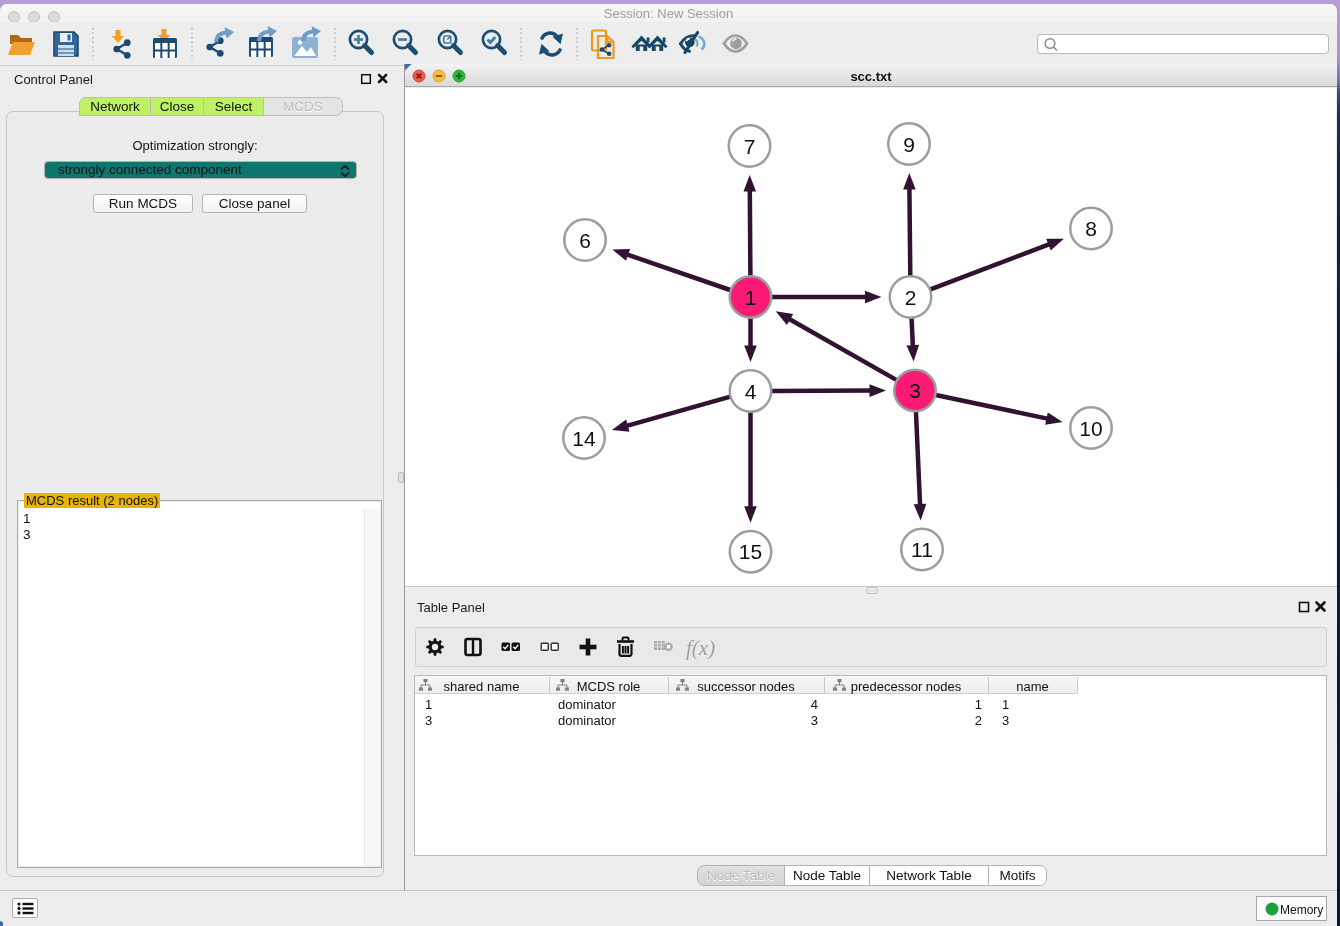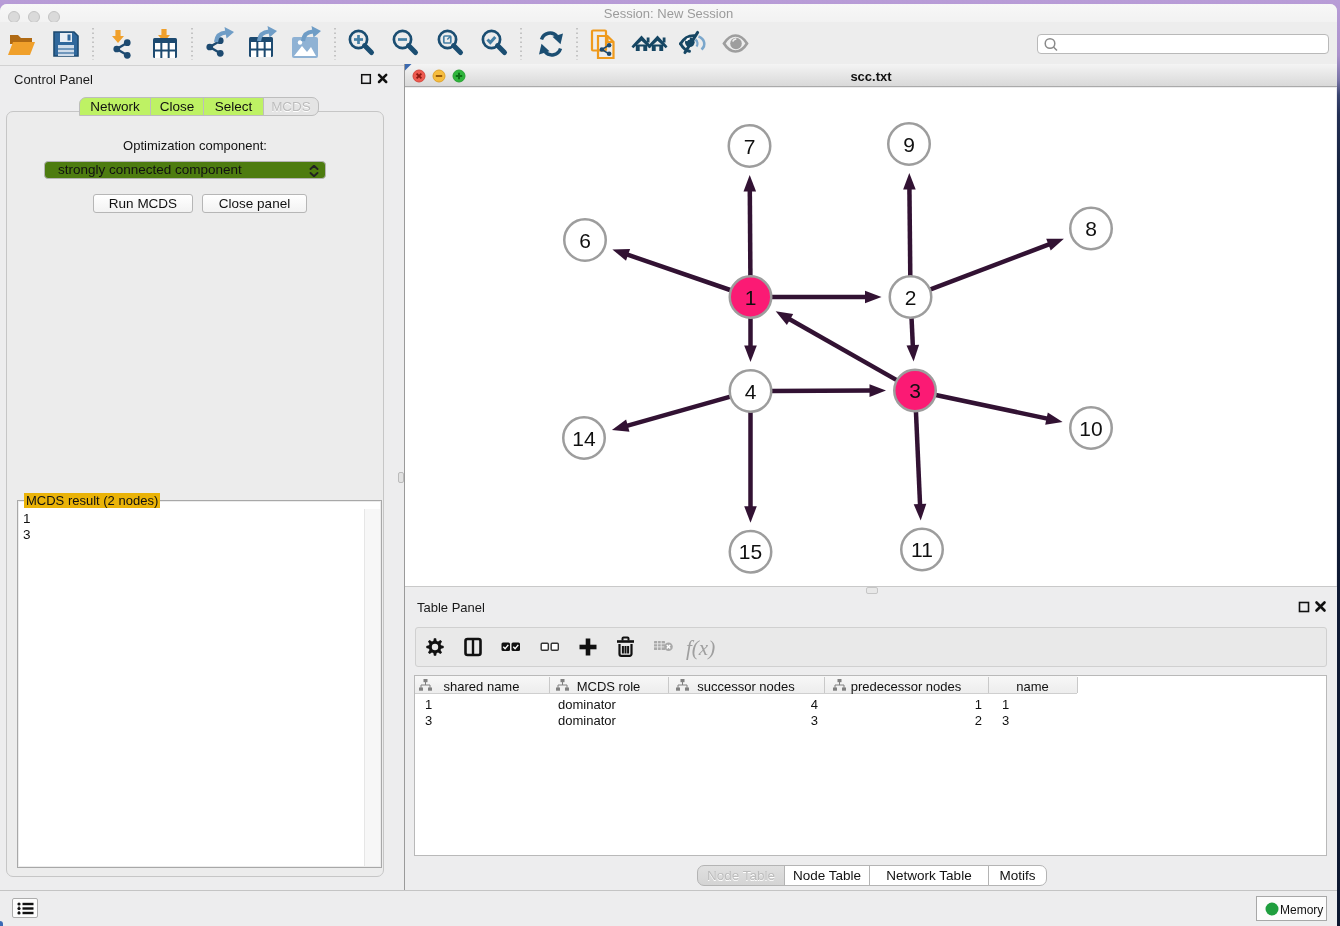--- a/index.html
+++ b/index.html
@@ -19,21 +19,21 @@
 .tl { position:absolute; width:12px; height:12px; border-radius:50%; background:#dadada; border:1px solid #c3c3c3; top:7px;}
 #wtitle { position:absolute; top:6px; left:0; width:1337px; text-align:center; font-size:13px; color:#9b9b9b;}
 
 #toolbar { position:absolute; left:0; top:22px; width:1337px; height:44px; background:#ededed; border-bottom:1px solid #d2d2d2;}
 #searchbox { position:absolute; left:1037px; top:34px; width:292px; height:20px; background:#fff; border:1px solid #b9b9b9; border-radius:4px; }
 
 #cp-title { position:absolute; left:14px; top:72px; font-size:13px; color:#1a1a1a; }
 .tab { position:absolute; top:97px; height:19px; background:#bef264; border:1px solid #bdbdbd; font-size:13.5px; color:#111; text-align:center; line-height:17px; z-index:3; }
 #subpanel { position:absolute; left:6px; top:111px; width:378px; height:766px; background:#ececec; border:1px solid #c6c6c6; border-radius:7px; }
 #optlabel { position:absolute; left:6px; top:138px; width:378px; text-align:center; font-size:13px; color:#111; }
-#dropdown { position:absolute; left:44px; top:161px; width:282px; height:18px; background:#4d7c0f; border:1px solid #b4b4b4; border-radius:4px; font-size:13.5px; color:#111; padding-left:13px; line-height:16px;}
+#dropdown { position:absolute; left:44px; top:161px; width:313px; height:18px; background:#0f766e; border:1px solid #b4b4b4; border-radius:4px; font-size:13.5px; color:#111; padding-left:13px; line-height:16px;}
 .btn { position:absolute; top:194px; height:19px; background:linear-gradient(#ffffff,#f2f2f2); border:1px solid #b6b6b6; border-radius:3px; font-size:13.5px; color:#111; text-align:center; line-height:17px; }
 #fieldset { position:absolute; left:17px; top:500px; width:365px; height:368px; border:1px solid #a8a8a8; }
 #fs-legend { position:absolute; left:24px; top:493px; background:#eab308; font-size:13px; color:#111; padding:0 2px; }
 #fs-white { position:absolute; left:19px; top:502px; width:361px; height:364px; background:#fff; }
 #fs-scroll { position:absolute; left:364px; top:509px; width:16px; height:357px; background:#f7f7f7; border-left:1px solid #e6e6e6; }
 #fs-text { position:absolute; left:23px; top:511px; font-size:13.5px; color:#111; line-height:16px; }
 #cp-grip { position:absolute; left:398px; top:472px; width:6px; height:11px; background:#e2e2e2; border:1px solid #bbb; border-radius:2px; }
 #vsplit { position:absolute; left:404px; top:64px; width:1px; height:826px; background:#9a9a9a; }
 
 #iframe-tb { position:absolute; left:405px; top:64px; width:932px; height:23px; background:linear-gradient(#f4f4f4,#d9d9d9); border-bottom:1px solid #aaa; }
@@ -189,23 +189,23 @@
 <svg style="position:absolute;left:359px;top:72px" width="34" height="14" viewBox="0 0 34 14">
     <rect x="2.7" y="2.7" width="8.6" height="8.6" fill="none" stroke="#111" stroke-width="1.5"></rect>
     <g stroke="#111" stroke-width="2.5" stroke-linecap="round">
       <line x1="20" y1="2.8" x2="27.2" y2="10"></line>
       <line x1="27.2" y1="2.8" x2="20" y2="10"></line>
     </g>
   </svg>
 <div class="tab" style="left:79px; width:72px; border-radius:7px 0 0 0;">Network</div>
 <div class="tab" style="left:150px; width:54px;">Close</div>
 <div class="tab" style="left:203px; width:61px;">Select</div>
-<div class="tab dis-txt" style="left:263px; width:56px; background:#e4e4e4; border-radius:0 7px 7px 0;">MCDS</div>
+<div class="tab dis-txt" style="left:263px; width:80px; background:#e4e4e4; border-radius:0 7px 7px 0;">MCDS</div>
 <div id="subpanel"></div>
-<div id="optlabel">Optimization component:</div>
+<div id="optlabel">Optimization strongly:</div>
 <div id="dropdown">strongly connected component<svg style="position:absolute;right:6px;top:3px" width="10" height="12" viewBox="0 0 10 12">
       <g stroke="#222" stroke-width="1.9" fill="none" stroke-linecap="round" stroke-linejoin="round">
         <path d="M1.5,4 L5,0.8 L8.5,4"></path>
         <path d="M1.5,8 L5,11.2 L8.5,8"></path>
       </g>
     </svg></div>
 <div class="btn" style="left:93px; width:100px;">Run MCDS</div>
 <div class="btn" style="left:202px; width:105px;">Close panel</div>
 <div id="fieldset"></div>
 <div id="fs-white"></div>

